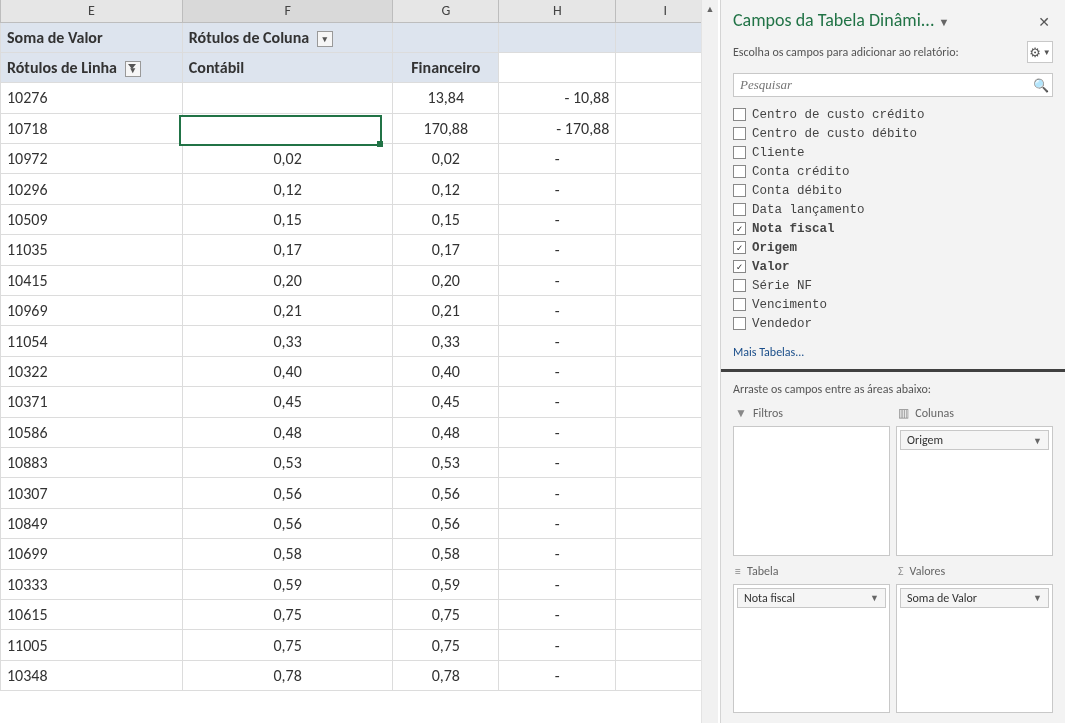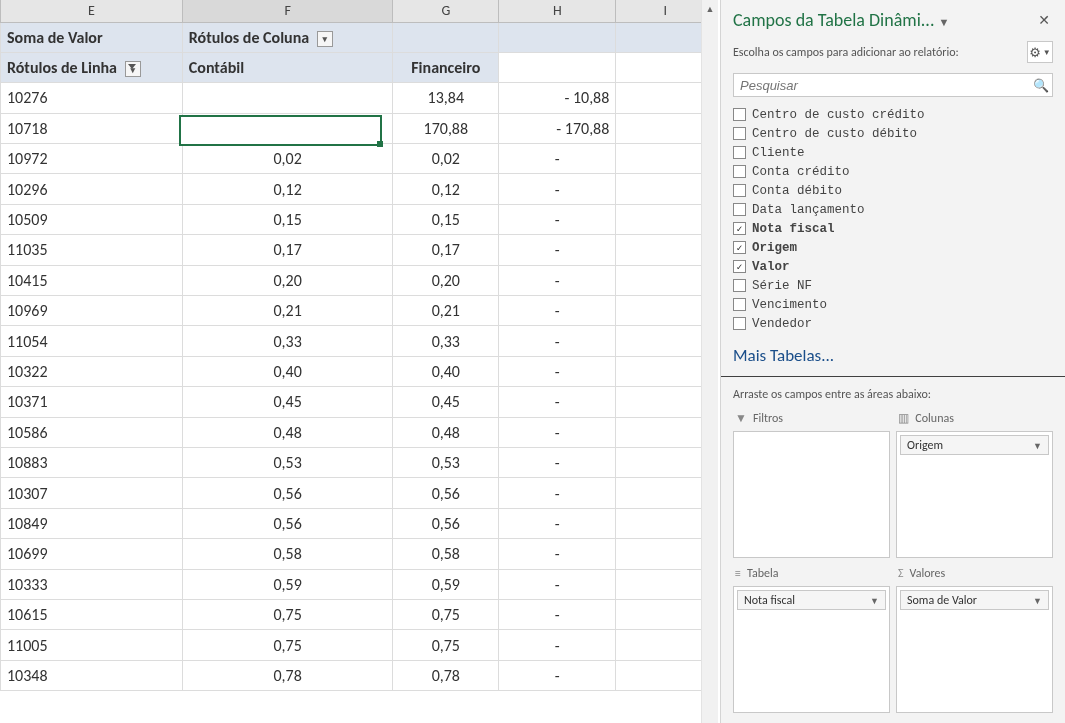--- a/index.html
+++ b/index.html
@@ -124,21 +124,21 @@
   .pane {
     flex:1;
     background:#f3f3f3;
     border-left:1px solid #d4d4d4;
     display:flex;
     flex-direction:column;
     font-size:12px;
     color:#444;
   }
   .pane-hdr {
-    display:flex;align-items:center;
+    display:flex;align-items:flex-end;
     padding:9px 12px 4px 12px;
     gap:0;
   }
   .pane-title {
     font-size:18px;
     color:#217346;
     font-weight:400;
     flex:1;
     white-space:nowrap;
     overflow:hidden;
@@ -161,21 +161,21 @@
   }
   .search {
     margin:4px 12px 8px 12px;
     display:flex;align-items:center;
     border:1px solid #c8c8c8;background:#fff;
     height:24px;
   }
   .search input {
     border:none;outline:none;flex:1;
     padding:0 6px;font-style:italic;color:#0f172a;
-    font-size:13px;background:transparent;
+    font-size:13px;background:transparent;font-family:Liberation Serif, serif;
   }
   .search .mag {
     width:22px;text-align:center;color:#777;font-size:13px;
   }
   .fields {
     padding:0 12px 4px 12px;
   }
   .field-row {
     display:flex;align-items:center;
     height:19px;gap:6px;
@@ -183,23 +183,23 @@
     font-family:Liberation Mono, monospace;
   }
   .chk {
     width:13px;height:13px;border:1px solid #888;background:#fff;
     display:flex;align-items:center;justify-content:center;
     font-size:10px;color:#333;
   }
   .chk.on::after { content:"✓"; }
   .field-row .lbl { font-size:12.5px; }
   .field-row.bold .lbl { font-weight:700; }
-  .more-tables { padding:8px 12px 10px 12px; color:#1a4e8a; cursor:pointer; font-size:17px;}
+  .more-tables { padding:8px 12px 10px 12px; color:#1a4e8a; cursor:pointer; font-size:12px;}
   .drag-hint {
-    border-top:1px solid #404040;
+    border-top:3px solid #404040;
     padding:10px 12px 8px 12px;
     color:#555;
   }
   .areas {
     display:grid;
     grid-template-columns:1fr 1fr;
     grid-template-rows:1fr 1fr;
     gap:6px;
     padding:0 12px 10px 12px;
     flex:1;

